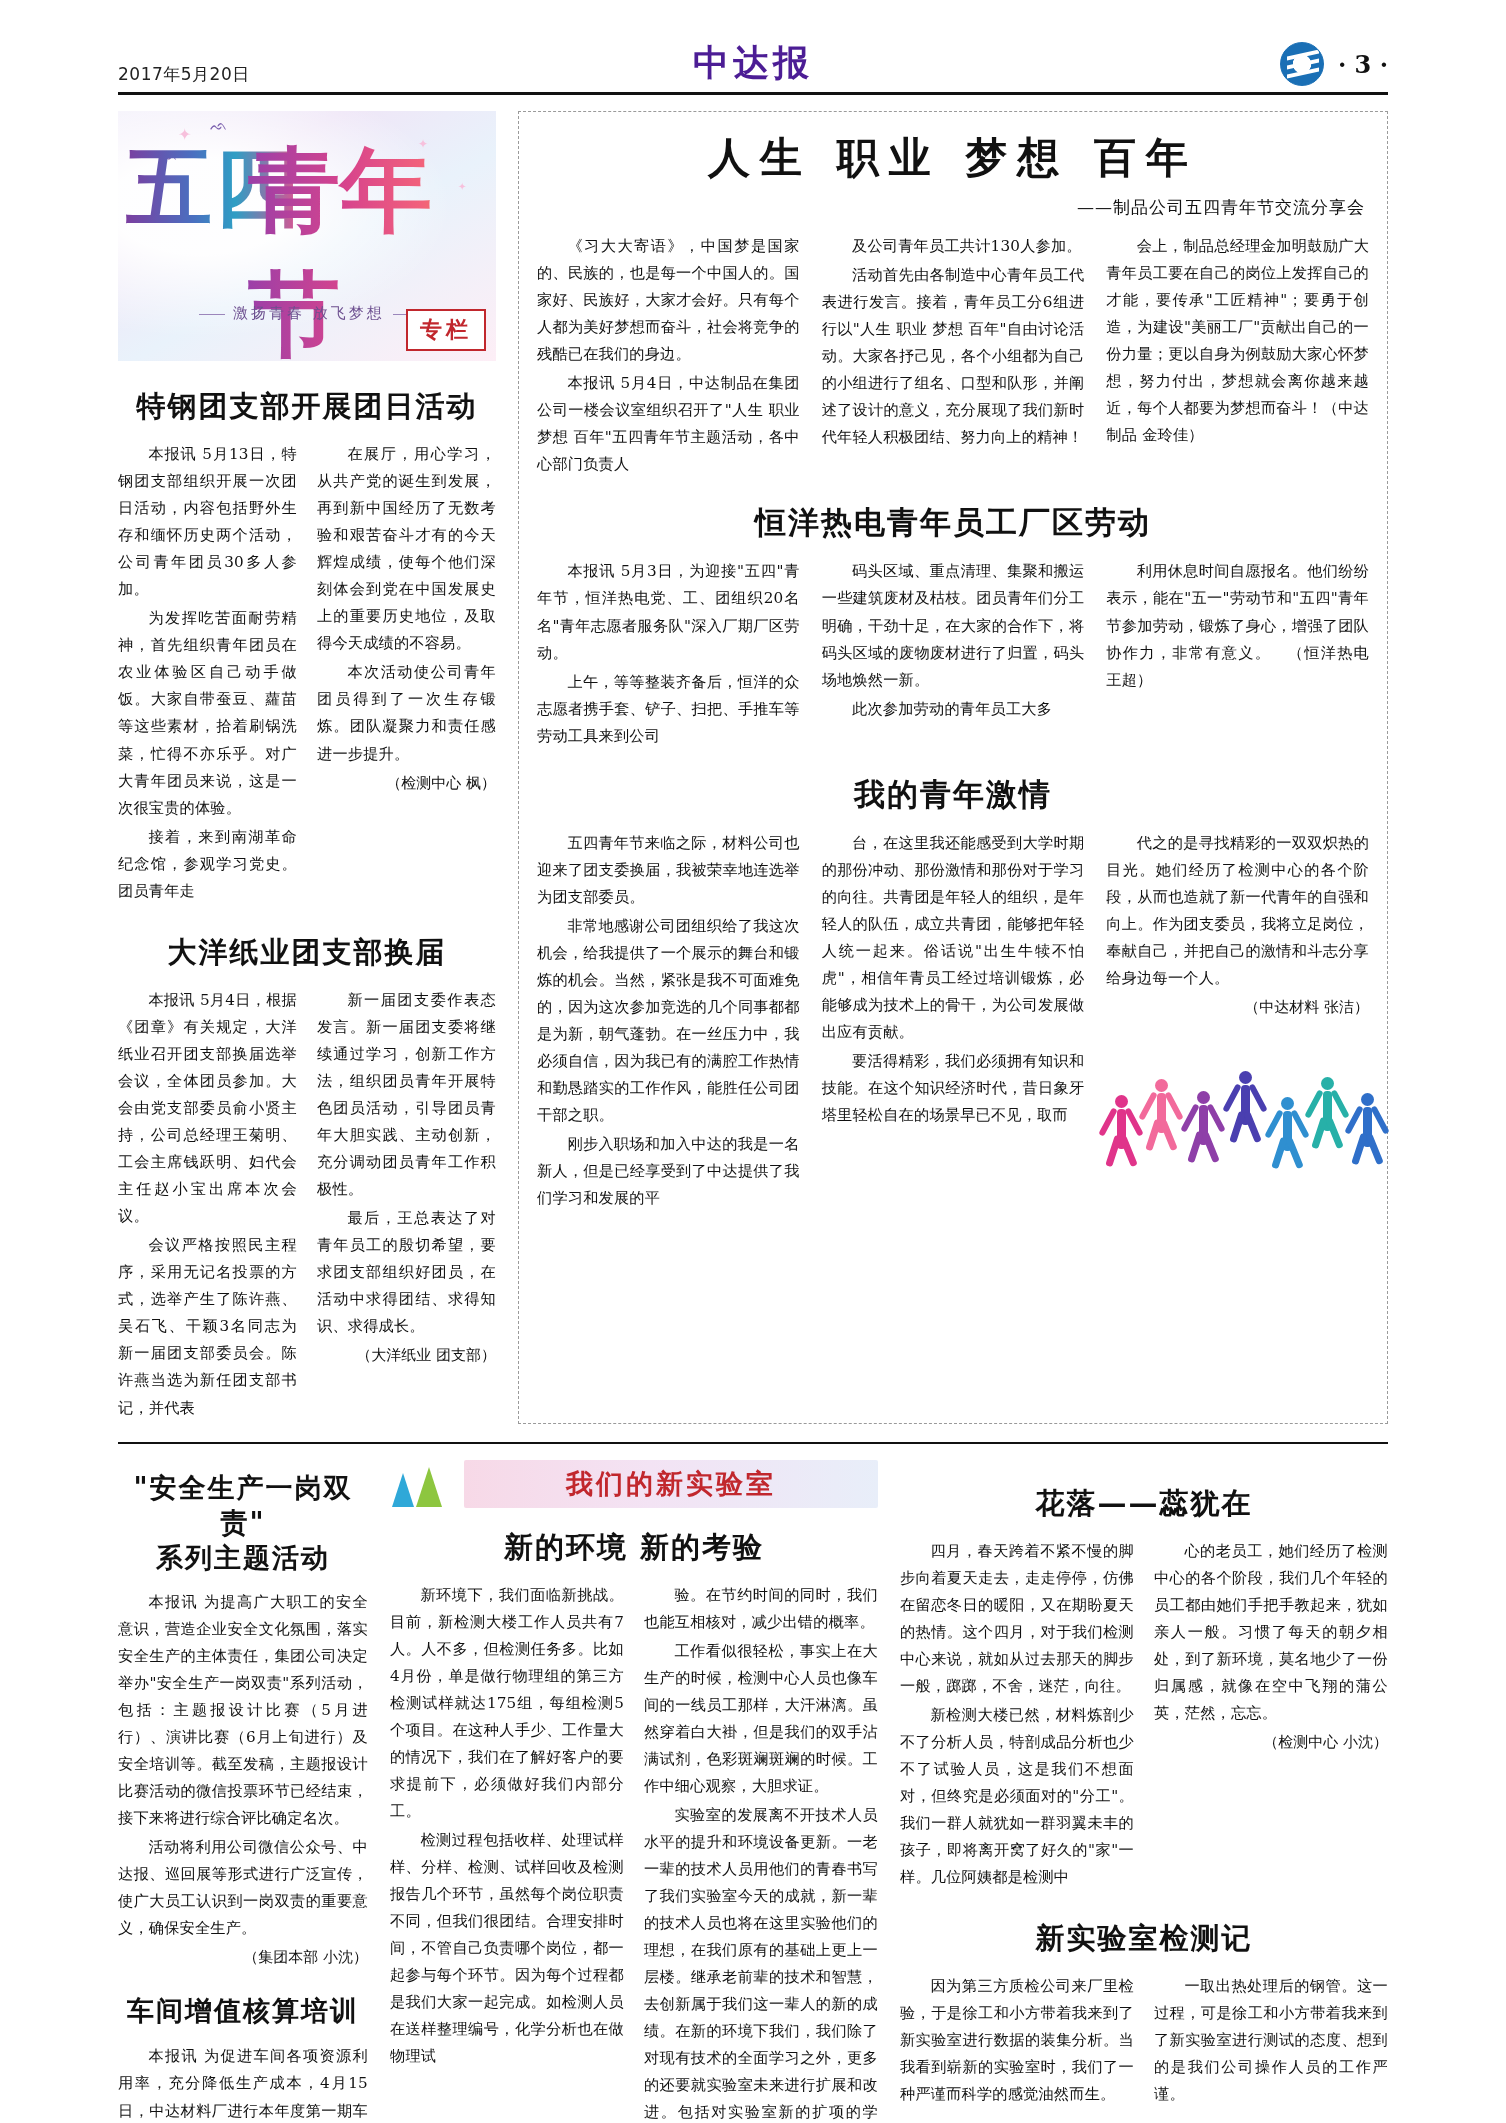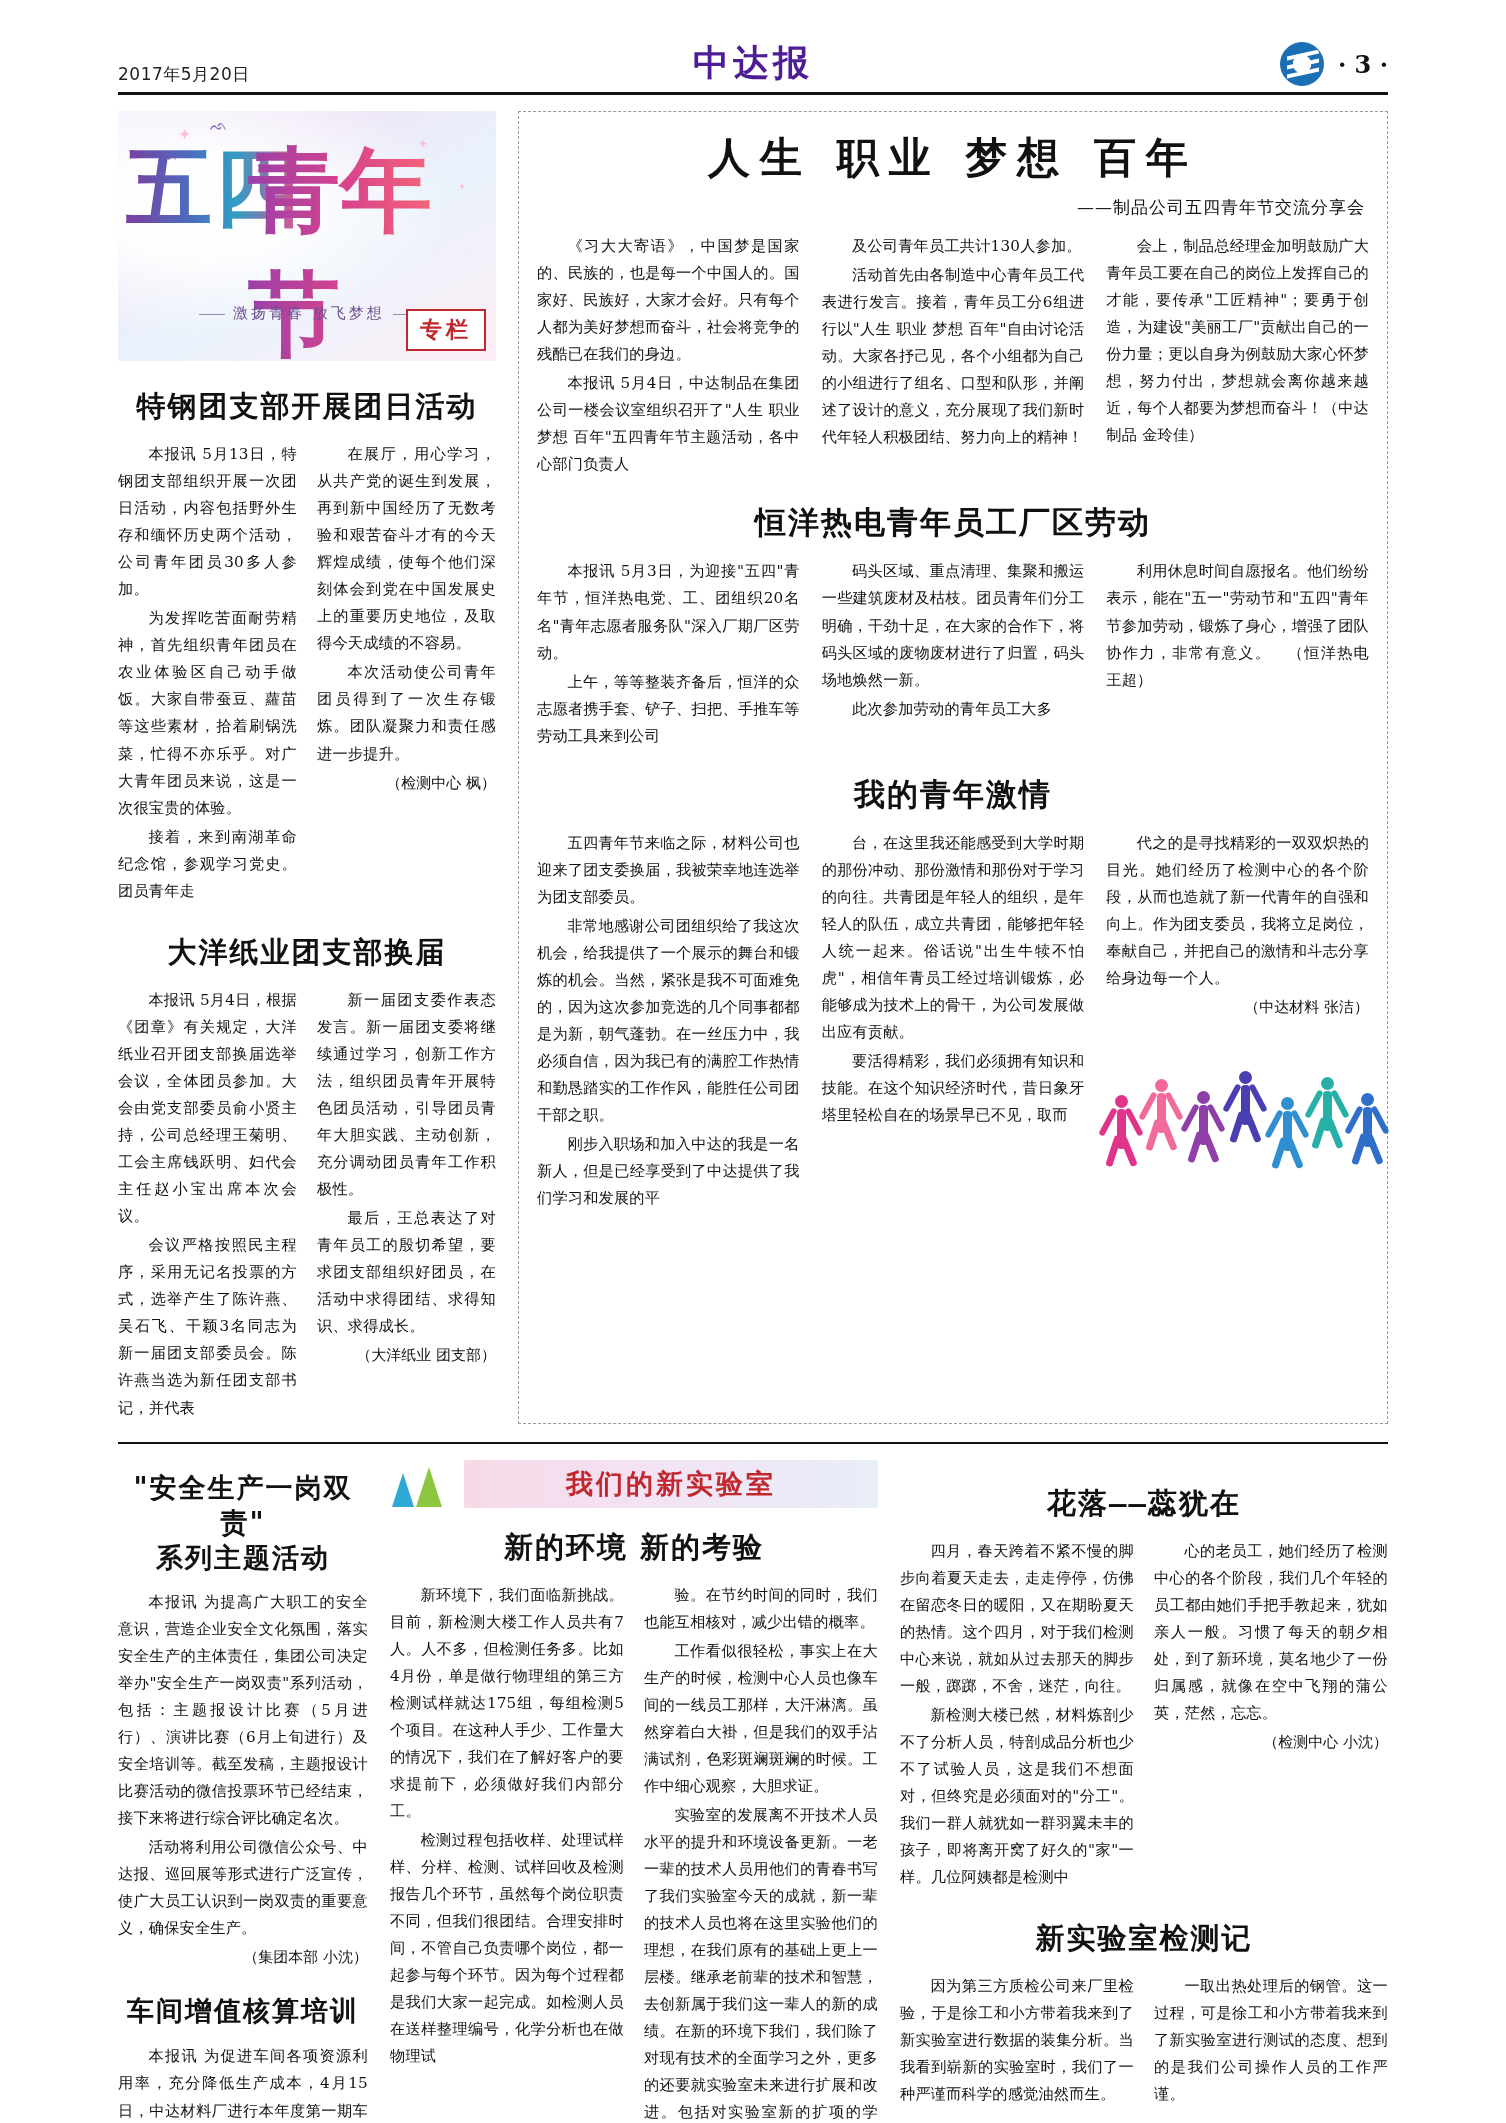--- a/index.html
+++ b/index.html
@@ -377,21 +377,21 @@
           <div class="col">
             <p class="tx">验。在节约时间的同时，我们也能互相核对，减少出错的概率。</p>
             <p class="tx">工作看似很轻松，事实上在大生产的时候，检测中心人员也像车间的一线员工那样，大汗淋漓。虽然穿着白大褂，但是我们的双手沾满试剂，色彩斑斓斑斓的时候。工作中细心观察，大胆求证。</p>
             <p class="tx">实验室的发展离不开技术人员水平的提升和环境设备更新。一老一辈的技术人员用他们的青春书写了我们实验室今天的成就，新一辈的技术人员也将在这里实验他们的理想，在我们原有的基础上更上一层楼。继承老前辈的技术和智慧，去创新属于我们这一辈人的新的成绩。在新的环境下我们，我们除了对现有技术的全面学习之外，更多的还要就实验室未来进行扩展和改进。包括对实验室新的扩项的学习、技术方面的提升、工作方面的改变等。在新的环境中，新的考验和新的挑战，我们满怀信心，昂首阔步。</p>
 
           </div>
         </div>
       </div>
 
       <div class="b-col" style="flex:2.05">
-        <h2 class="art-title" style="font-family:Liberation Mono, monospace;">花落——蕊犹在</h2>
+        <h2 class="art-title" style="">花落——蕊犹在</h2>
         <div class="cols2">
           <div class="col">
             <p class="tx">四月，春天跨着不紧不慢的脚步向着夏天走去，走走停停，仿佛在留恋冬日的暖阳，又在期盼夏天的热情。这个四月，对于我们检测中心来说，就如从过去那天的脚步一般，踯踯，不舍，迷茫，向往。</p>
             <p class="tx">新检测大楼已然，材料炼剖少不了分析人员，特剖成品分析也少不了试验人员，这是我们不想面对，但终究是必须面对的"分工"。我们一群人就犹如一群羽翼未丰的孩子，即将离开窝了好久的"家"一样。几位阿姨都是检测中</p>
           </div>
           <div class="col">
             <p class="tx">心的老员工，她们经历了检测中心的各个阶段，我们几个年轻的员工都由她们手把手教起来，犹如亲人一般。习惯了每天的朝夕相处，到了新环境，莫名地少了一份归属感，就像在空中飞翔的蒲公英，茫然，忘忘。</p>
             <p class="sig">（检测中心 小沈）</p>
           </div>
         </div>

